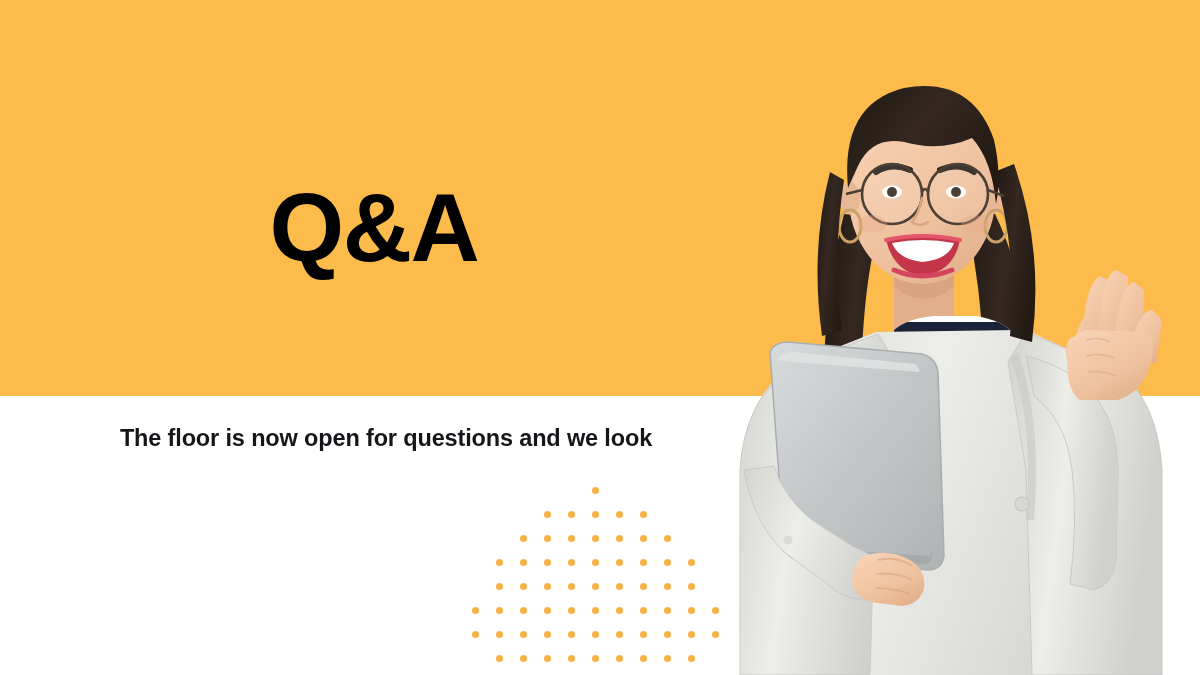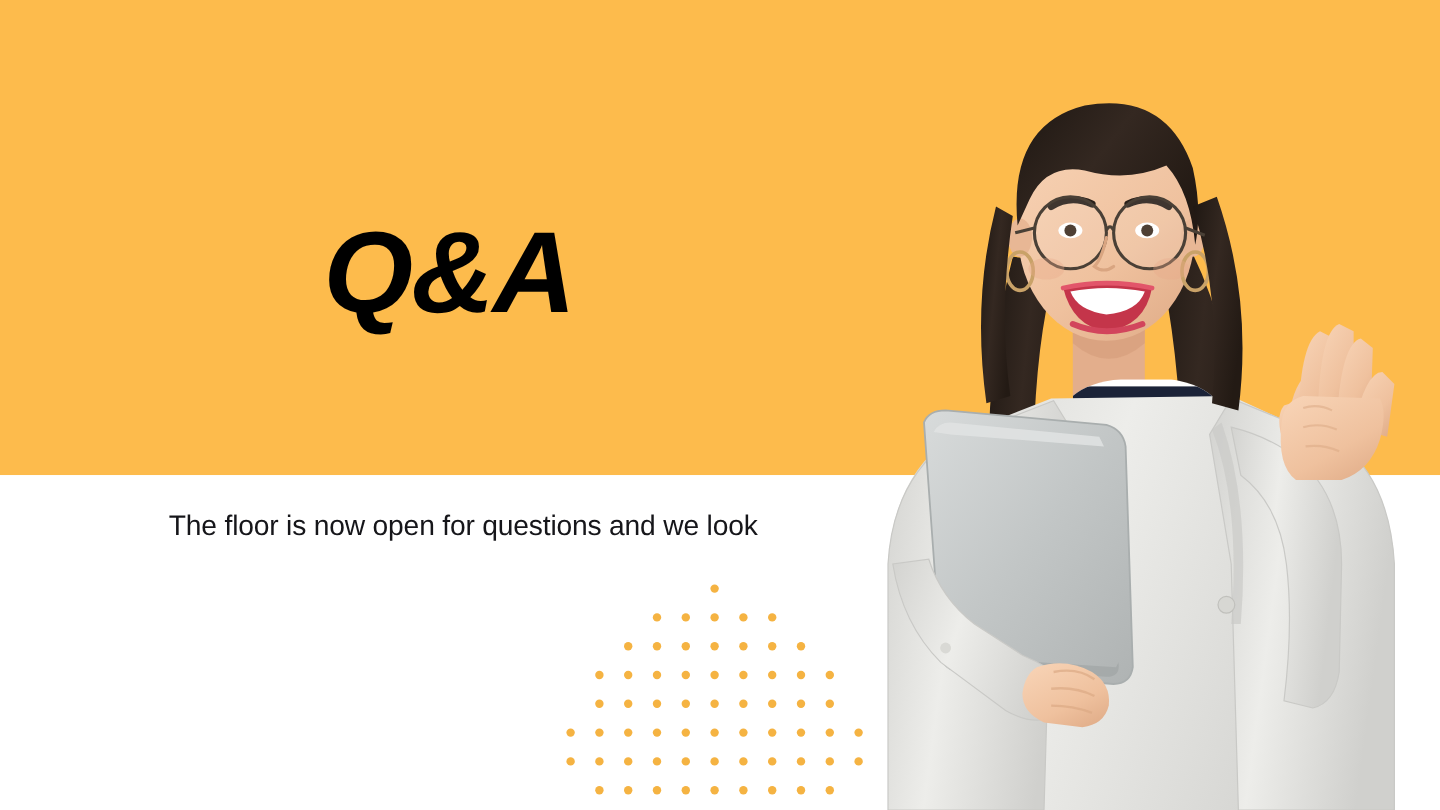--- a/index.html
+++ b/index.html
@@ -41,34 +41,34 @@
     top: 182px;
     width: 668px;
     text-align: center;
     color: #000000;
     font-weight: 800;
     font-size: 96px;
     line-height: 0.95;
     letter-spacing: -1.5px;
     font-family: "Liberation Sans", sans-serif;
   }
-  .headline .l1 { display: block; font-style: italic; }
+  .headline .l1 { display: block; }
   .headline .l2 { display: block; }
 
   
   .subtitle {
     position: absolute;
     left: 60px;
     top: 421px;
     width: 652px;
     text-align: center;
     color: #16161a;
     font-size: 23.5px;
     line-height: 1.48;
-    font-weight: 400;
+    font-weight: 700;
     letter-spacing: -0.15px;
     font-family: "Liberation Sans", sans-serif;
   }
   .subtitle .sl { display: block; }
 
   
   .dots {
     position: absolute;
     left: 455px;
     top: 487px;

